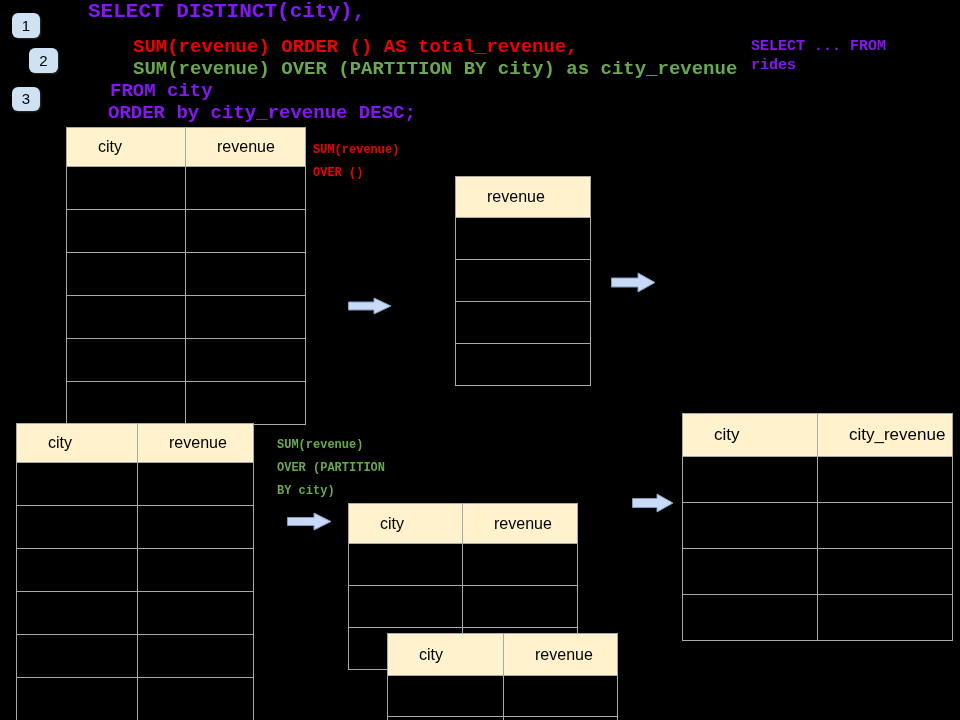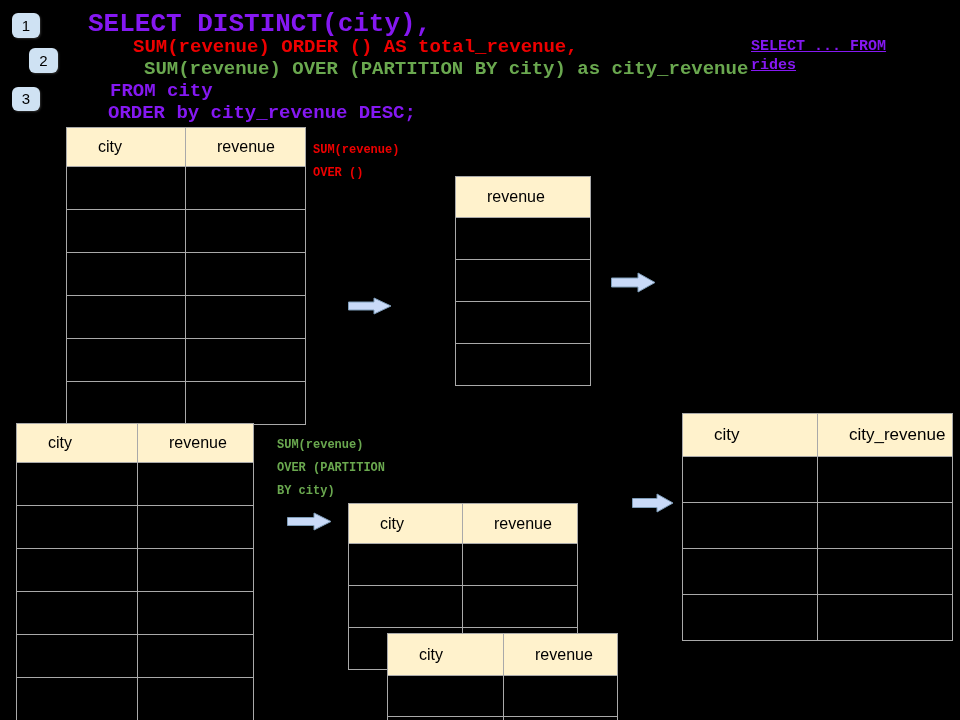--- a/index.html
+++ b/index.html
@@ -58,28 +58,28 @@
   .arrow path{fill:var(--arrow_fill);stroke:var(--arrow_outline);stroke-width:1;}
 </style>
 </head>
 <body>
 
 <div class="abs badge" style="left:12px;top:13px;width:28px;height:25px;line-height:25px;">1</div>
 <div class="abs badge" style="left:29px;top:48px;width:29px;height:25px;line-height:25px;">2</div>
 <div class="abs badge" style="left:12px;top:87px;width:28px;height:24px;line-height:24px;">3</div>
 
 <div>
-  <div class="abs code c-purple" style="left:88px;top:10px;font-size:26px;">SELECT DISTINCT(city),</div>
+  <div class="abs code c-purple" style="left:88px;top:0;font-size:21px;">SELECT DISTINCT(city),</div>
   <div class="abs code c-red" style="left:133px;top:37px;font-size:19px;">SUM(revenue) ORDER () AS total_revenue,</div>
-  <div class="abs code c-green" style="left:144px;top:59px;font-size:19px;">SUM(revenue) OVER (PARTITION BY city) as city_revenue</div>
+  <div class="abs code c-green" style="left:133px;top:59px;font-size:19px;">SUM(revenue) OVER (PARTITION BY city) as city_revenue</div>
   <div class="abs code c-purple" style="left:110px;top:81px;font-size:19px;">FROM city</div>
   <div class="abs code c-purple" style="left:108px;top:103px;font-size:19px;">ORDER by city_revenue DESC;</div>
 </div>
 
-<div class="abs code sidenote c-purple multiline" style="left:751px;top:37px;text-decoration:underline;">SELECT ... FROM
+<div class="abs code sidenote c-purple multiline" style="left:751px;top:37px;">SELECT ... FROM
 rides</div>
 
 <div class="abs lbl c-red multiline" style="left:313px;top:139px;">SUM(revenue)
 OVER ()</div>
 <div class="abs lbl c-green multiline" style="left:277px;top:434px;">SUM(revenue)
 OVER (PARTITION
 BY city)</div>
 
 <table class="tbl1">
   <colgroup>

